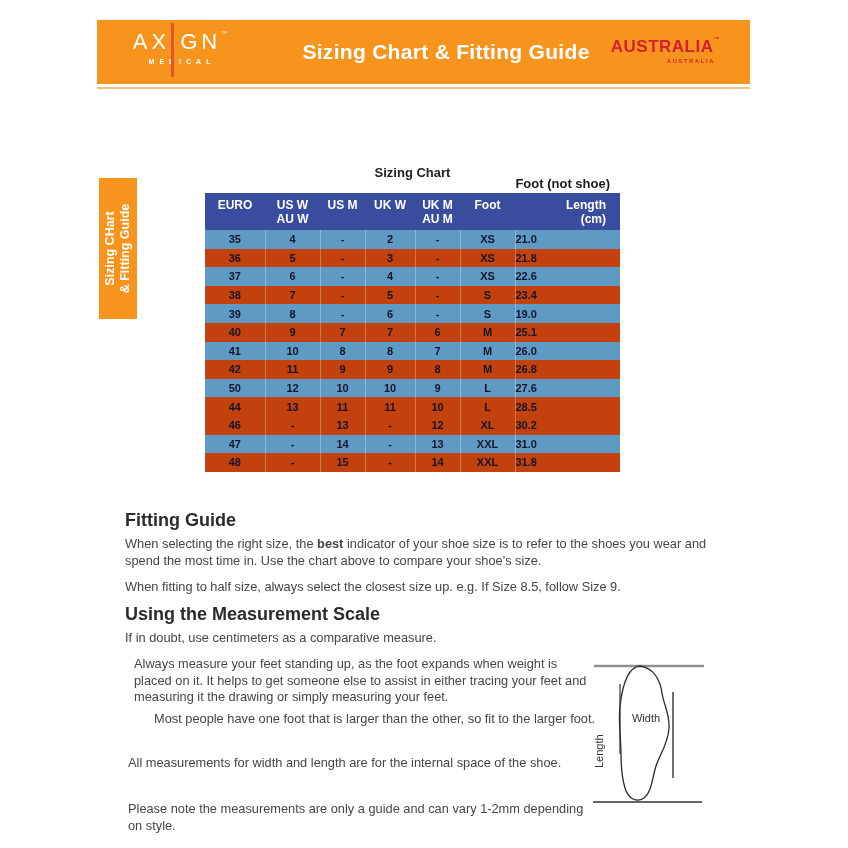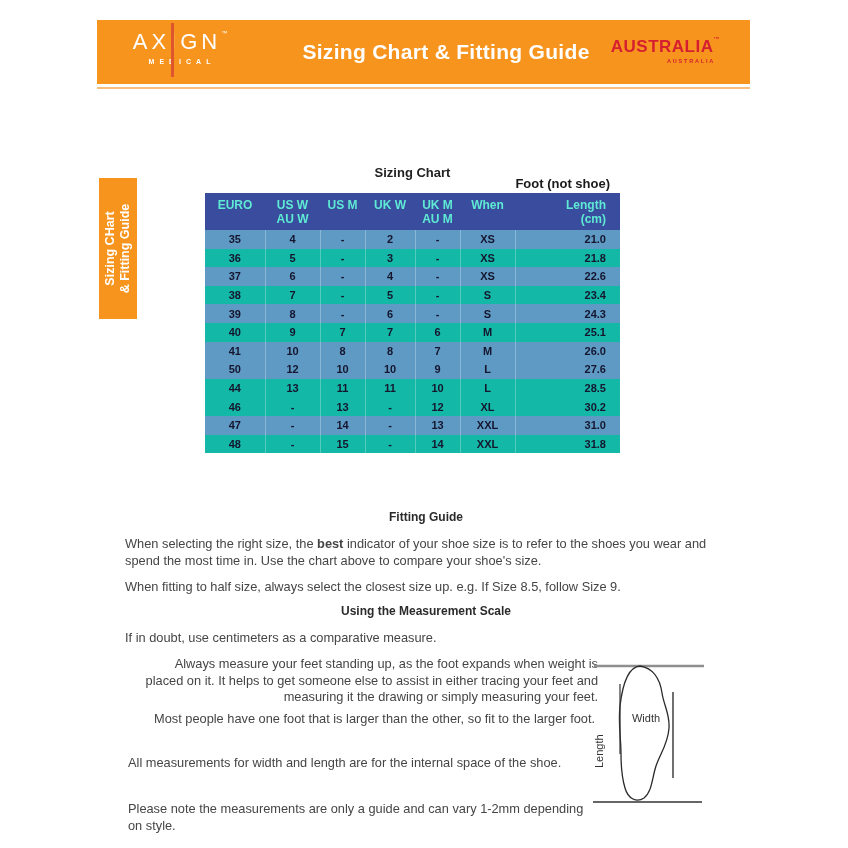--- a/index.html
+++ b/index.html
@@ -24,36 +24,36 @@
   
   .side-tab { position:absolute; left:99px; top:178px; width:38px; height:141px; background:#F7941E; overflow:visible; }
   .side-tab-inner { width:141px; height:38px; transform-origin:top left; transform:rotate(-90deg) translateX(-141px);
     display:flex; flex-direction:column; justify-content:center; text-align:center;
     color:#fff; font-weight:bold; font-size:12.5px; line-height:15px; }
 
   
   .chart-title { position:absolute; left:205px; top:165px; width:415px; text-align:center; font-size:13px; font-weight:bold; color:#222; }
   .foot-note { position:absolute; left:480px; top:176px; width:130px; text-align:right; font-size:13px; font-weight:bold; color:#1a1a1a; }
   table.sizing { position:absolute; left:205px; top:193px; width:415px; border-collapse:collapse; table-layout:fixed; }
-  table.sizing th { background:#3A4C9E; color:#5eead4; font-size:12px; font-weight:bold; height:37px; vertical-align:top; padding-top:5px; line-height:14px; text-align:center; }
+  table.sizing th { background:#3A4C9E; color:#ffffff; font-size:12px; font-weight:bold; height:37px; vertical-align:top; padding-top:5px; line-height:14px; text-align:center; }
   table.sizing th:last-child { text-align:right; padding-right:14px; }
   table.sizing td { height:18.6px; font-size:11px; font-weight:bold; color:#15152e; text-align:center; border-right:1px solid rgba(255,255,255,0.28); }
-  table.sizing td:last-child { text-align:right; padding-right:14px; border-right:none; }
+  table.sizing td:last-child { text-align:left; padding-right:14px; border-right:none; }
   tr.r-dark td { background:#5F9AC4; }
-  tr.r-light td { background:#14b8a6; }
-
-  
-  .sec-heading { position:absolute; left:125px; width:602px; text-align:center; font-size:12px; font-weight:bold; color:#2b2b2b; }
+  tr.r-light td { background:#c2410c; }
+
+  
+  .sec-heading { position:absolute; left:125px; width:602px; text-align:left; font-size:18px; font-weight:bold; color:#2b2b2b; }
   .body-p { position:absolute; font-size:12.8px; line-height:16.5px; color:#454545; }
   #h-fitting { top:510px; }
   #p-fit1 { left:125px; top:536px; width:612px; }
   #p-fit2 { left:125px; top:579px; width:612px; }
   #h-measure { top:604px; }
   #p-m1 { left:125px; top:630px; width:560px; }
-  #p-m2 { left:140px; top:656px; width:458px;text-align:right; }
+  #p-m2 { left:134px; top:656px; width:458px; }
   #p-m3 { left:128px; top:711px; width:560px;margin-left:26px; }
   #p-m4 { left:128px; top:755px; width:560px; }
   #p-m5 { left:128px; top:801px; width:462px; }
 
   
   .foot-diagram { position:absolute; left:590px; top:654px; width:118px; height:162px; }
 </style>
 </head>
 <body>
 
@@ -109,21 +109,21 @@
           </th>
           <th>
             <div>UK W</div>
             <div></div>
           </th>
           <th>
             <div>UK M</div>
             <div>AU M</div>
           </th>
           <th>
-            <div>When</div>
+            <div>Foot</div>
             <div></div>
           </th>
           <th>
             <div>Length</div>
             <div>(cm)</div>
           </th>
         </tr>
     </thead>
     <tbody id="tbody-rows">
         <tr class="r-dark">
@@ -162,39 +162,48 @@
           <td>S</td>
           <td>23.4</td>
         </tr>
         <tr class="r-dark">
           <td>39</td>
           <td>8</td>
           <td>-</td>
           <td>6</td>
           <td>-</td>
           <td>S</td>
-          <td>24.3</td>
+          <td>19.0</td>
         </tr>
         <tr class="r-light">
           <td>40</td>
           <td>9</td>
           <td>7</td>
           <td>7</td>
           <td>6</td>
           <td>M</td>
           <td>25.1</td>
         </tr>
         <tr class="r-dark">
           <td>41</td>
           <td>10</td>
           <td>8</td>
           <td>8</td>
           <td>7</td>
           <td>M</td>
           <td>26.0</td>
+        </tr>
+        <tr class="r-light">
+          <td>42</td>
+          <td>11</td>
+          <td>9</td>
+          <td>9</td>
+          <td>8</td>
+          <td>M</td>
+          <td>26.8</td>
         </tr>
         <tr class="r-dark">
           <td>50</td>
           <td>12</td>
           <td>10</td>
           <td>10</td>
           <td>9</td>
           <td>L</td>
           <td>27.6</td>
         </tr>

